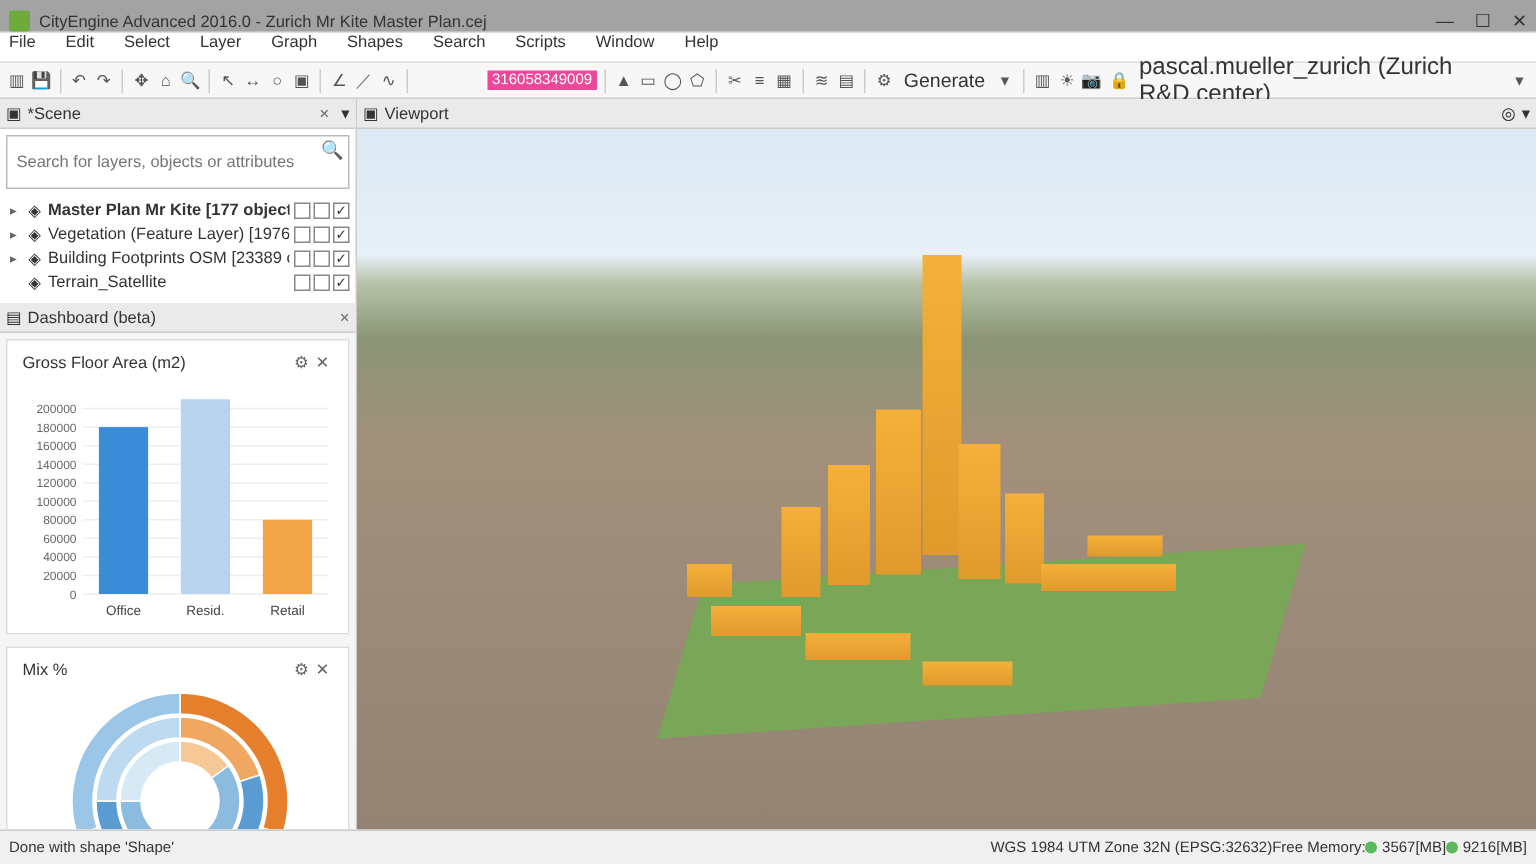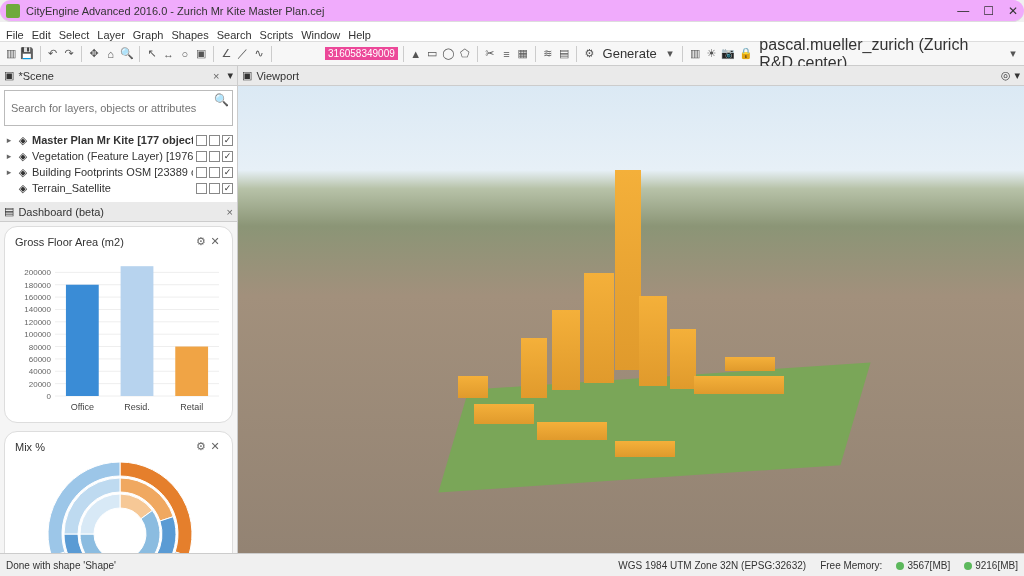--- a/index.html
+++ b/index.html
@@ -1,21 +1,21 @@
 <!DOCTYPE html>
 <html><head>
 <meta charset="utf-8">
 <style>
 * { margin: 0; padding: 0; box-sizing: border-box; font-family: "Segoe UI", Tahoma, sans-serif; }
 body { width: 1024px; height: 576px; background: #f0f0f0; display: flex; flex-direction: column; font-size: 11px; color: #333; overflow: hidden; }
-.titlebar { height: 22px; background: #f0abfc; display: flex; align-items: center; padding: 0 6px; border-bottom: 1px solid #ddd; border-radius: 11px; }
+.titlebar { height: 22px; background: #a3a3a3; display: flex; align-items: flex-end; padding: 0 6px; border-bottom: 1px solid #ddd; }
 .titlebar .logo { width: 14px; height: 14px; background: #6faa3c; border-radius: 2px; margin-right: 6px; }
 .titlebar .title { flex: 1; font-size: 11px; }
 .titlebar .winctl { display: flex; gap: 14px; font-size: 12px; }
-.menubar { height: 20px; background: #fff; display: flex; align-items: flex-end; padding: 0 6px; gap: 8px; border-bottom: 1px solid #ddd; }
+.menubar { height: 20px; background: #fff; display: flex; align-items: flex-start; padding: 0 6px; gap: 20px; border-bottom: 1px solid #ddd; }
 .menubar span { font-size: 11px; cursor: default; }
 .toolbar { height: 24px; background: #f7f7f7; display: flex; align-items: center; padding: 0 4px; gap: 2px; border-bottom: 1px solid #ccc; }
 .toolbar .tbtn { width: 18px; height: 18px; display: flex; align-items: center; justify-content: center; font-size: 11px; color: #555; }
 .toolbar .sep { width: 1px; height: 16px; background: #ccc; margin: 0 3px; }
 .toolbar .highlight { background: #ec4899; color: #fff; padding: 1px 3px; font-size: 10px; margin-left: 48px; }
 .toolbar .gen { font-size: 13px; padding: 0 4px; }
 .toolbar .spacer { flex: 1; }
 .toolbar .user { font-size: 16px; color: #333; padding: 0 4px; }
 .toolbar .lock { color: #c78a1e; }
 .content { flex: 1; display: flex; min-height: 0; }
@@ -29,33 +29,33 @@
 .searchwrap .mag { position: absolute; right: 4px; top: 3px; font-size: 12px; color: #666; }
 .tree { padding: 2px 4px 6px 4px; }
 .treeitem { display: flex; align-items: center; height: 16px; font-size: 11px; gap: 3px; }
 .treeitem .arrow { width: 10px; text-align: center; color: #666; font-size: 9px; }
 .treeitem .ticon { width: 12px; height: 12px; display:flex;align-items:center;justify-content:center; }
 .treeitem .label { flex: 1; white-space: nowrap; overflow: hidden; }
 .treeitem .chks { display: flex; gap: 2px; }
 .treeitem .chk { width: 11px; height: 11px; border: 1px solid #888; display:flex;align-items:center;justify-content:center; font-size:9px; line-height:1; color:#333; }
 .dashboard { flex: 1; display: flex; flex-direction: column; min-height: 0; }
 .dashbody { flex: 1; overflow: hidden; padding: 4px; background: #f5f5f5; }
-.card { background: #fff; border: 1px solid #ddd; border-radius: 13px; margin-bottom: 8px; padding: 8px 10px; }
+.card { background: #fff; border: 1px solid #ddd; border-radius: 0; margin-bottom: 8px; padding: 8px 10px; }
 .cardhdr { display: flex; align-items: center; margin-bottom: 6px; }
 .cardhdr .ctitle { flex: 1; font-size: 11px; }
 .cardhdr .cicon { width: 14px; text-align: center; color: #666; cursor: pointer; }
 svg { display: block; }
 .viewport { flex: 1; display: flex; flex-direction: column; background: #e8e8e8; }
 .vphdr { height: 20px; background: #eaeaea; border-bottom: 1px solid #ccc; display: flex; align-items: center; padding: 0 4px; font-size: 11px; gap:4px; }
 .vphdr .fill { flex:1; }
 .vpcanvas { flex: 1; position: relative; overflow: hidden; }
 .sky { position:absolute; inset:0; background: linear-gradient(#dbe9f4,#e7f0f7 18%,#b7c2a8 22%,#8b9576 30%,#a2907c 45%,#938373 100%); }
 .building { position:absolute; background: linear-gradient(180deg,#f4b03a,#e09a2c); }
 .ground { position:absolute; left:28%; top:62%; width:50%; height:22%; background:#7aa658; transform: skewX(-20deg) rotate(-4deg); }
-.statusbar { height: 18px; background: #f0f0f0; border-top: 1px solid #ccc; display: flex; align-items: center; padding: 11px 6px; font-size: 10px; gap: 14px; text-align: right; }
+.statusbar { height: 18px; background: #f0f0f0; border-top: 1px solid #ccc; display: flex; align-items: center; padding: 11px 6px; font-size: 10px; gap: 0; text-align: right; }
 .statusbar .fill { flex: 1; }
 .dot { width: 8px; height: 8px; border-radius: 50%; display: inline-block; margin-right: 3px; vertical-align: middle; }
 .dot.g { background: #5cb85c; }
 </style>
 </head>
 <body>
 
 <div class="titlebar">
   <div class="logo"></div>
   <div class="title">CityEngine Advanced 2016.0 - Zurich Mr Kite Master Plan.cej</div>

